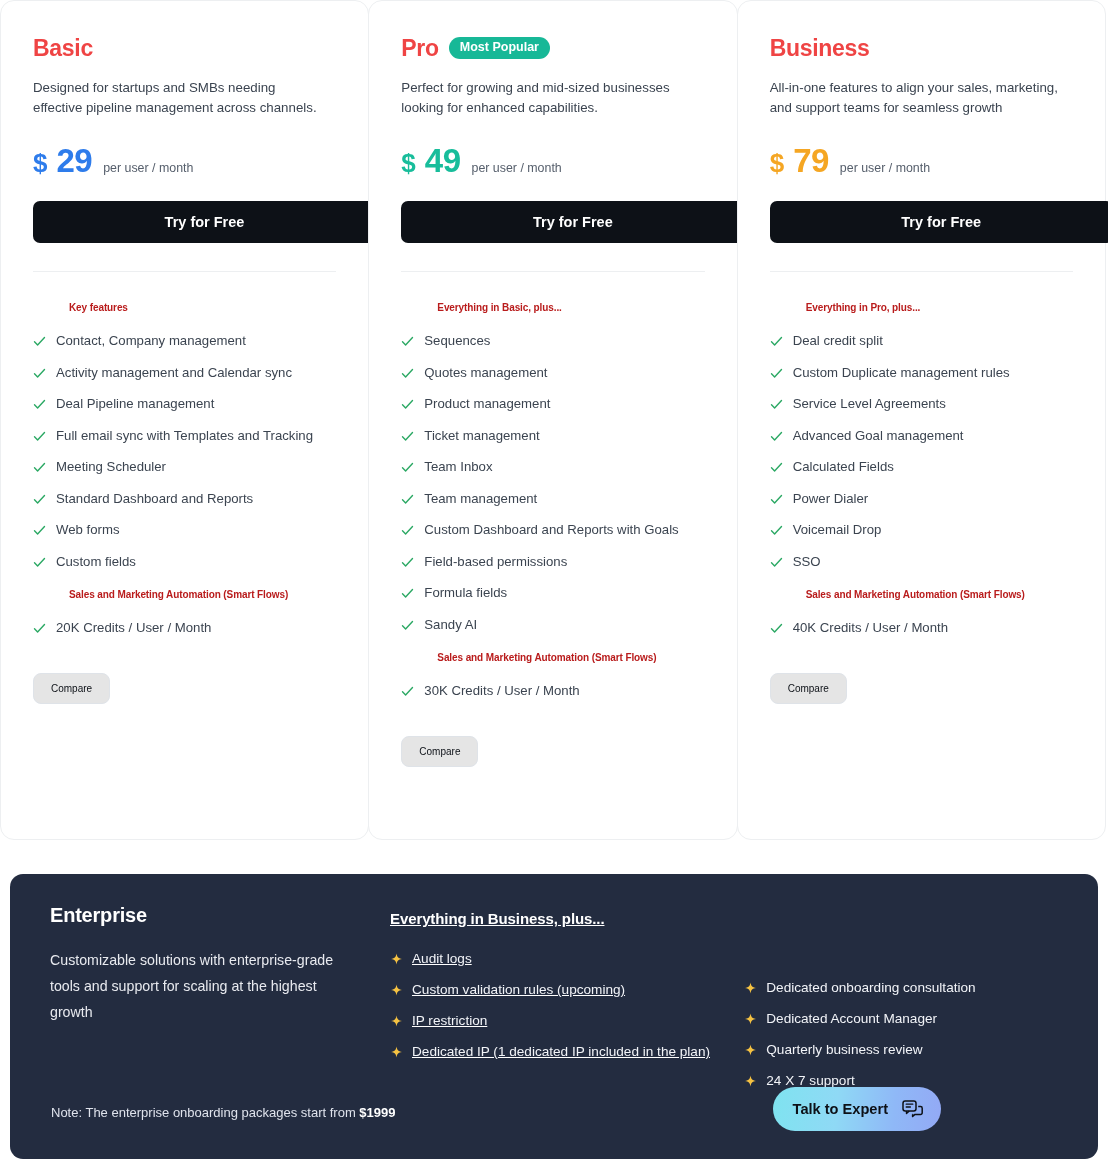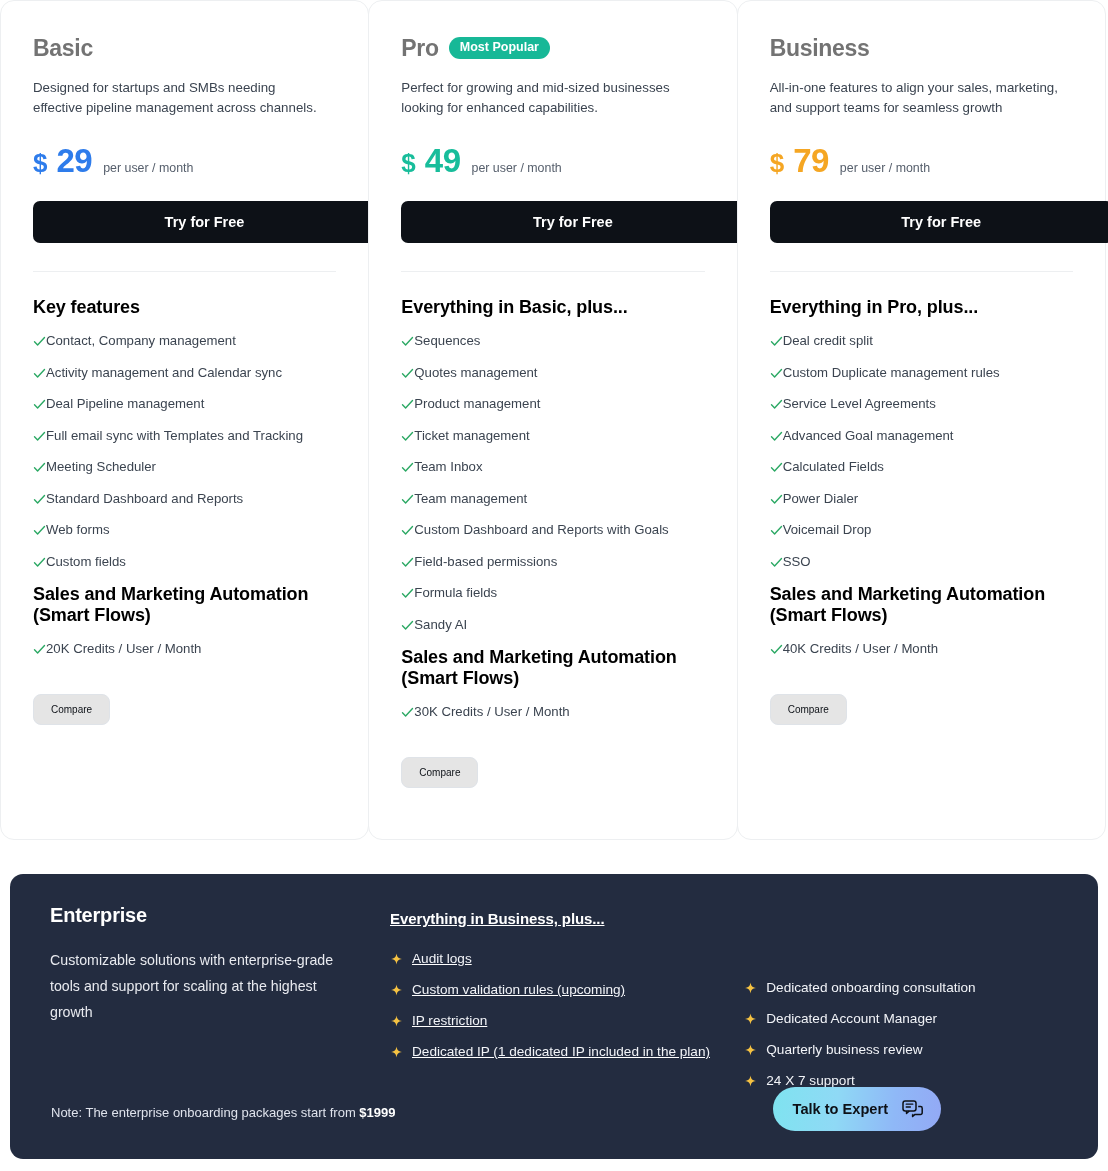--- a/index.html
+++ b/index.html
@@ -29,21 +29,21 @@
     border-bottom-right-radius: 14px;
     height: 840px;
   }
   .card--mid { margin-left: -1px; margin-right: -1px; }
 
   .card-head { padding: 30px 32px 0 32px; }
   .plan-title-row { display: flex; align-items: center; gap: 10px; height: 34px; }
   .plan-name {
     font-size: 23px;
     font-weight: 700;
-    color: #737373;
+    color: #ef4444;
     letter-spacing: -0.3px;
     line-height: 1;
   }
   .badge {
     background: #17b897;
     color: #ffffff;
     font-size: 12.5px;
     font-weight: 600;
     border-radius: 999px;
     padding: 4px 11px 5px 11px;
@@ -81,31 +81,33 @@
   }
   .card-divider {
     margin-top: 28px;
     height: 1px;
     background: #edeff1;
     width: 100%;
   }
 
   .card-body { padding: 25px 32px 0 32px; }
   .sec-title {
-    font-size: 18px;
+    font-size: 10px;
     font-weight: 700;
-    color: #000000;
+    color: #b91c1c;
     line-height: 21px;
     letter-spacing: -0.1px;
+    margin-left: 36px;
   }
   .sec-title--wide { max-width: 290px; }
   .feat-list { list-style: none; margin-top: 14px; }
   .feat {
     display: flex;
     align-items: flex-start;
+    gap: 10px;
     margin-bottom: 14.5px;
   }
   .check {
     flex: 0 0 auto;
     width: 13px;
     height: 13px;
     margin-top: 3px;
   }
   .check svg { display: block; }
   .feat-text {

